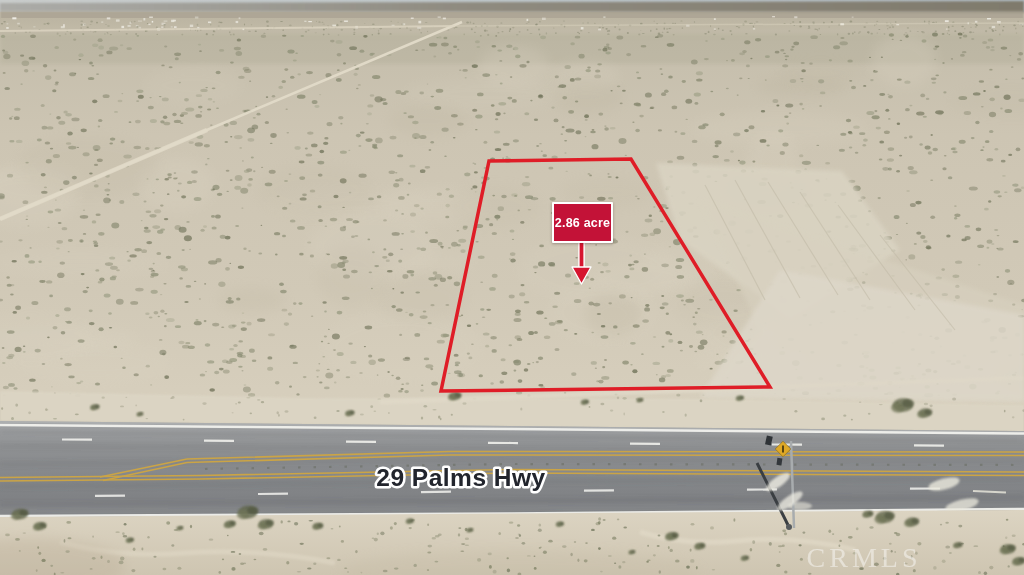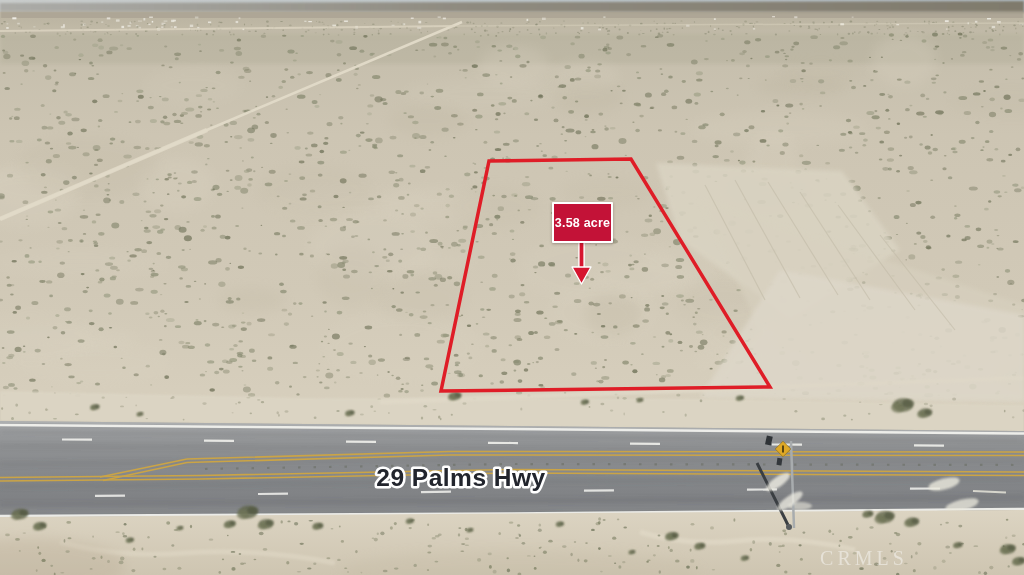--- a/index.html
+++ b/index.html
@@ -19,21 +19,21 @@
     font-size:12.5px;font-weight:bold;
     letter-spacing:.2px;
     box-shadow:0 1px 3px rgba(60,30,30,.35);
     box-sizing:border-box;
     text-align:center;
   }
   .watermark{
     position:absolute;
     transform:translate(-50%,-50%);
     font-family:"Liberation Serif", serif;
-    font-size:20px;
+    font-size:28px;
     letter-spacing:4px;
     font-weight:normal;
     white-space:nowrap;
   }
 </style>
 </head>
 <body>
 
 <div class="photo">
   <svg id="scene" width="1024" height="575" viewBox="0 0 1024 575">
@@ -2612,15 +2612,15 @@
 
     <g>
       <line id="arrow-case" stroke-linecap="round" x1="581.5" y1="243" x2="581.5" y2="269" stroke="#ffffff" stroke-width="6.5"></line>
       <line id="arrow-stem" stroke-linecap="butt" x1="581.5" y1="243" x2="581.5" y2="268" stroke="#d6152f" stroke-width="3.8"></line>
       <polygon id="arrow-head" stroke-linejoin="round" points="572,267 591,267 581.5,284" fill="#d6152f" stroke="#ffffff" stroke-width="1.3"></polygon>
     </g>
 
     <text id="hwy-text" text-anchor="middle" font-family="Liberation Sans, sans-serif" font-size="24.5" font-weight="bold" letter-spacing="0.5" stroke-width="5" paint-order="stroke" stroke-linejoin="round" x="461" y="486" fill="#22252d" stroke="#ffffff">29 Palms Hwy</text>
   </svg>
 
-  <div class="acre-label" id="acre-box" style="left: 552px; top: 202px; width: 61px; height: 41px; background: rgb(195, 18, 55); border-color: rgb(255, 255, 255); color: rgb(255, 255, 255);">3.58 acre</div>
+  <div class="acre-label" id="acre-box" style="left: 552px; top: 202px; width: 61px; height: 41px; background: rgb(195, 18, 55); border-color: rgb(255, 255, 255); color: rgb(255, 255, 255);">2.86 acre</div>
   <div class="watermark" id="wm" style="left: 864px; top: 558px; color: rgba(255, 255, 255, 0.45);">CRMLS</div>
 </div>
 
 </body></html>

